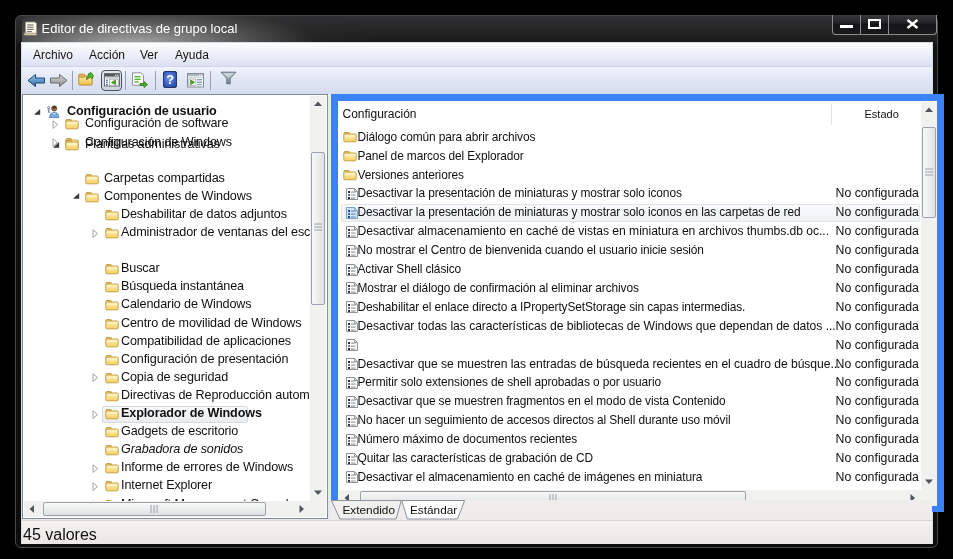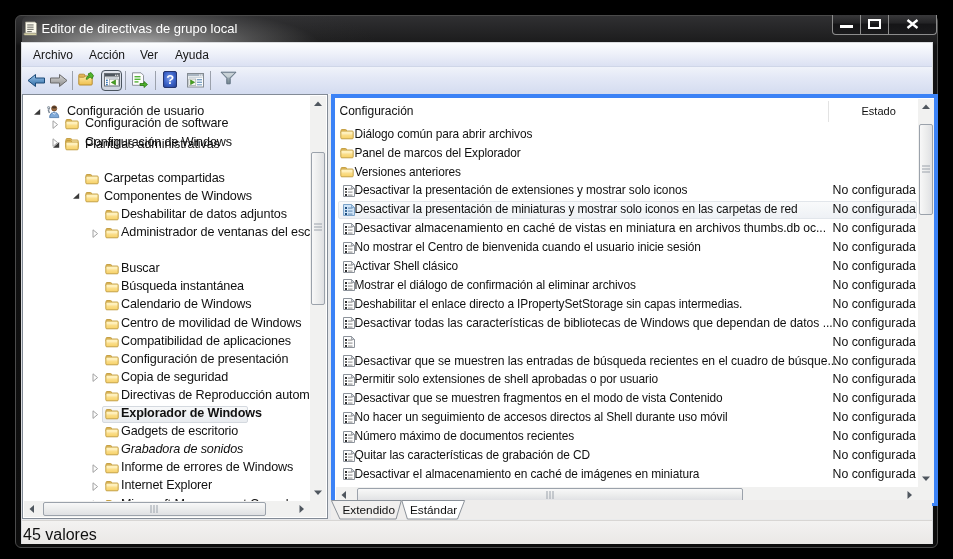--- a/index.html
+++ b/index.html
@@ -18,21 +18,21 @@
 #caps .cb:last-child{border-right:none}
 #client{left:6px;top:27px;width:910px;height:500px;background:#e7e9ec;box-shadow:0 0 0 1px #dadcdf}
 
 #menubar{left:0;top:0;width:910px;height:23px;background:linear-gradient(180deg,#fcfdfe 0,#eef1f9 45%,#dbe1f3 100%);border-bottom:1px solid #cfd6e8}
 .mi{position:absolute;top:5px;font-size:12px;color:#151515;white-space:nowrap}
 #toolbar{left:0;top:24px;width:910px;height:27px;background:linear-gradient(180deg,#f0f3fa 0,#e3e8f6 40%,#d4dcf0 100%);border-bottom:1px solid #f2f4f9}
 .tsep{position:absolute;top:4px;width:1px;height:19px;background:#9ba1ac}
 .tico{position:absolute;top:4px}
 
 #tree{left:0;top:51px;width:304px;height:423px;background:#fff;border:1px solid #838b96}
-#list{left:309px;top:51px;width:599px;height:404px;background:#fff;border:4px solid #3b82f6}
+#list{left:309px;top:51px;width:599px;height:404px;background:#fff;border:7px solid #3b82f6}
 .trow{position:absolute;left:0;width:304px;height:18px}
 .trow .tx{position:absolute;top:1px;font-size:12.6px;color:#101010;white-space:nowrap;letter-spacing:-0.12px}
 .ticon{position:absolute;top:2px}
 .texp{position:absolute;top:4px}
 #treeclip{left:1px;top:1px;width:286px;height:406px;overflow:hidden}
 
 .sb{position:absolute;background:#f1f1f0}
 .sbtn{position:absolute;width:16px;height:16px}
 .thumbv{position:absolute;left:1px;width:14px;background:linear-gradient(90deg,#f8f8f8,#eceded 50%,#dfe0e3);border:1px solid #9ba2ab;border-radius:2px;box-sizing:border-box}
 .thumbh{position:absolute;top:1px;height:14px;background:linear-gradient(180deg,#f8f8f8,#eceded 50%,#dfe0e3);border:1px solid #9ba2ab;border-radius:2px;box-sizing:border-box}
@@ -224,21 +224,21 @@
               <stop offset="1" stop-color="#73868f"></stop>
             </linearGradient>
           </defs>
           <path d="M1 2.2 h15 l-5.8 6 v5.6 h-3.4 v-5.6 z" fill="url(#gfun)" stroke="#5f7080" stroke-width="1"></path>
           <path d="M3.2 3.2 h10.6 l-4.4 4.4 h-1.8 z" fill="#dfe6ea" opacity="0.55"></path>
         </svg>
       </div>
 
     <div id="tree" class="a">
       <div id="treeclip" class="a">
-          <div class="trow" style="top: 7px;">
+          <div class="trow" style="top: 7px; font-weight: bold;">
             <svg class="texp" width="8" height="10" style="left:9.5px;top:5.5px">
               <use href="#expO"></use>
             </svg>
             <svg class="ticon" width="14" height="14" style="left:22px">
               <use href="#user"></use>
             </svg>
             <span class="tx" style="left: 43px;">Configuración de usuario</span>
           </div>
           <div class="trow" style="top: 19.4px;">
             <svg class="texp" width="8" height="10" style="left:27.5px;top:4.5px">
@@ -451,21 +451,21 @@
           <div class="lrow" style="top: 39px;">
             <svg class="lfold" width="14" height="14">
               <use href="#folder"></use>
             </svg>
             <span class="tx">Versiones anteriores</span>
           </div>
           <div class="lrow" style="top: 57.9px;">
             <svg class="licon" width="14" height="14">
               <use href="#doc"></use>
             </svg>
-            <span class="tx">Desactivar la presentación de extensiones y mostrar solo iconos</span>
+            <span class="tx">Desactivar la presentación de miniaturas y mostrar solo iconos</span>
             <span class="st">No configurada</span>
           </div>
           <div class="lrow" style="top: 76.8px;">
             <div id="selrow"></div>
             <svg class="licon" width="14" height="14">
               <use href="#docsel"></use>
             </svg>
             <span class="tx">Desactivar la presentación de miniaturas y mostrar solo iconos en las carpetas de red</span>
             <span class="st">No configurada</span>
           </div>

